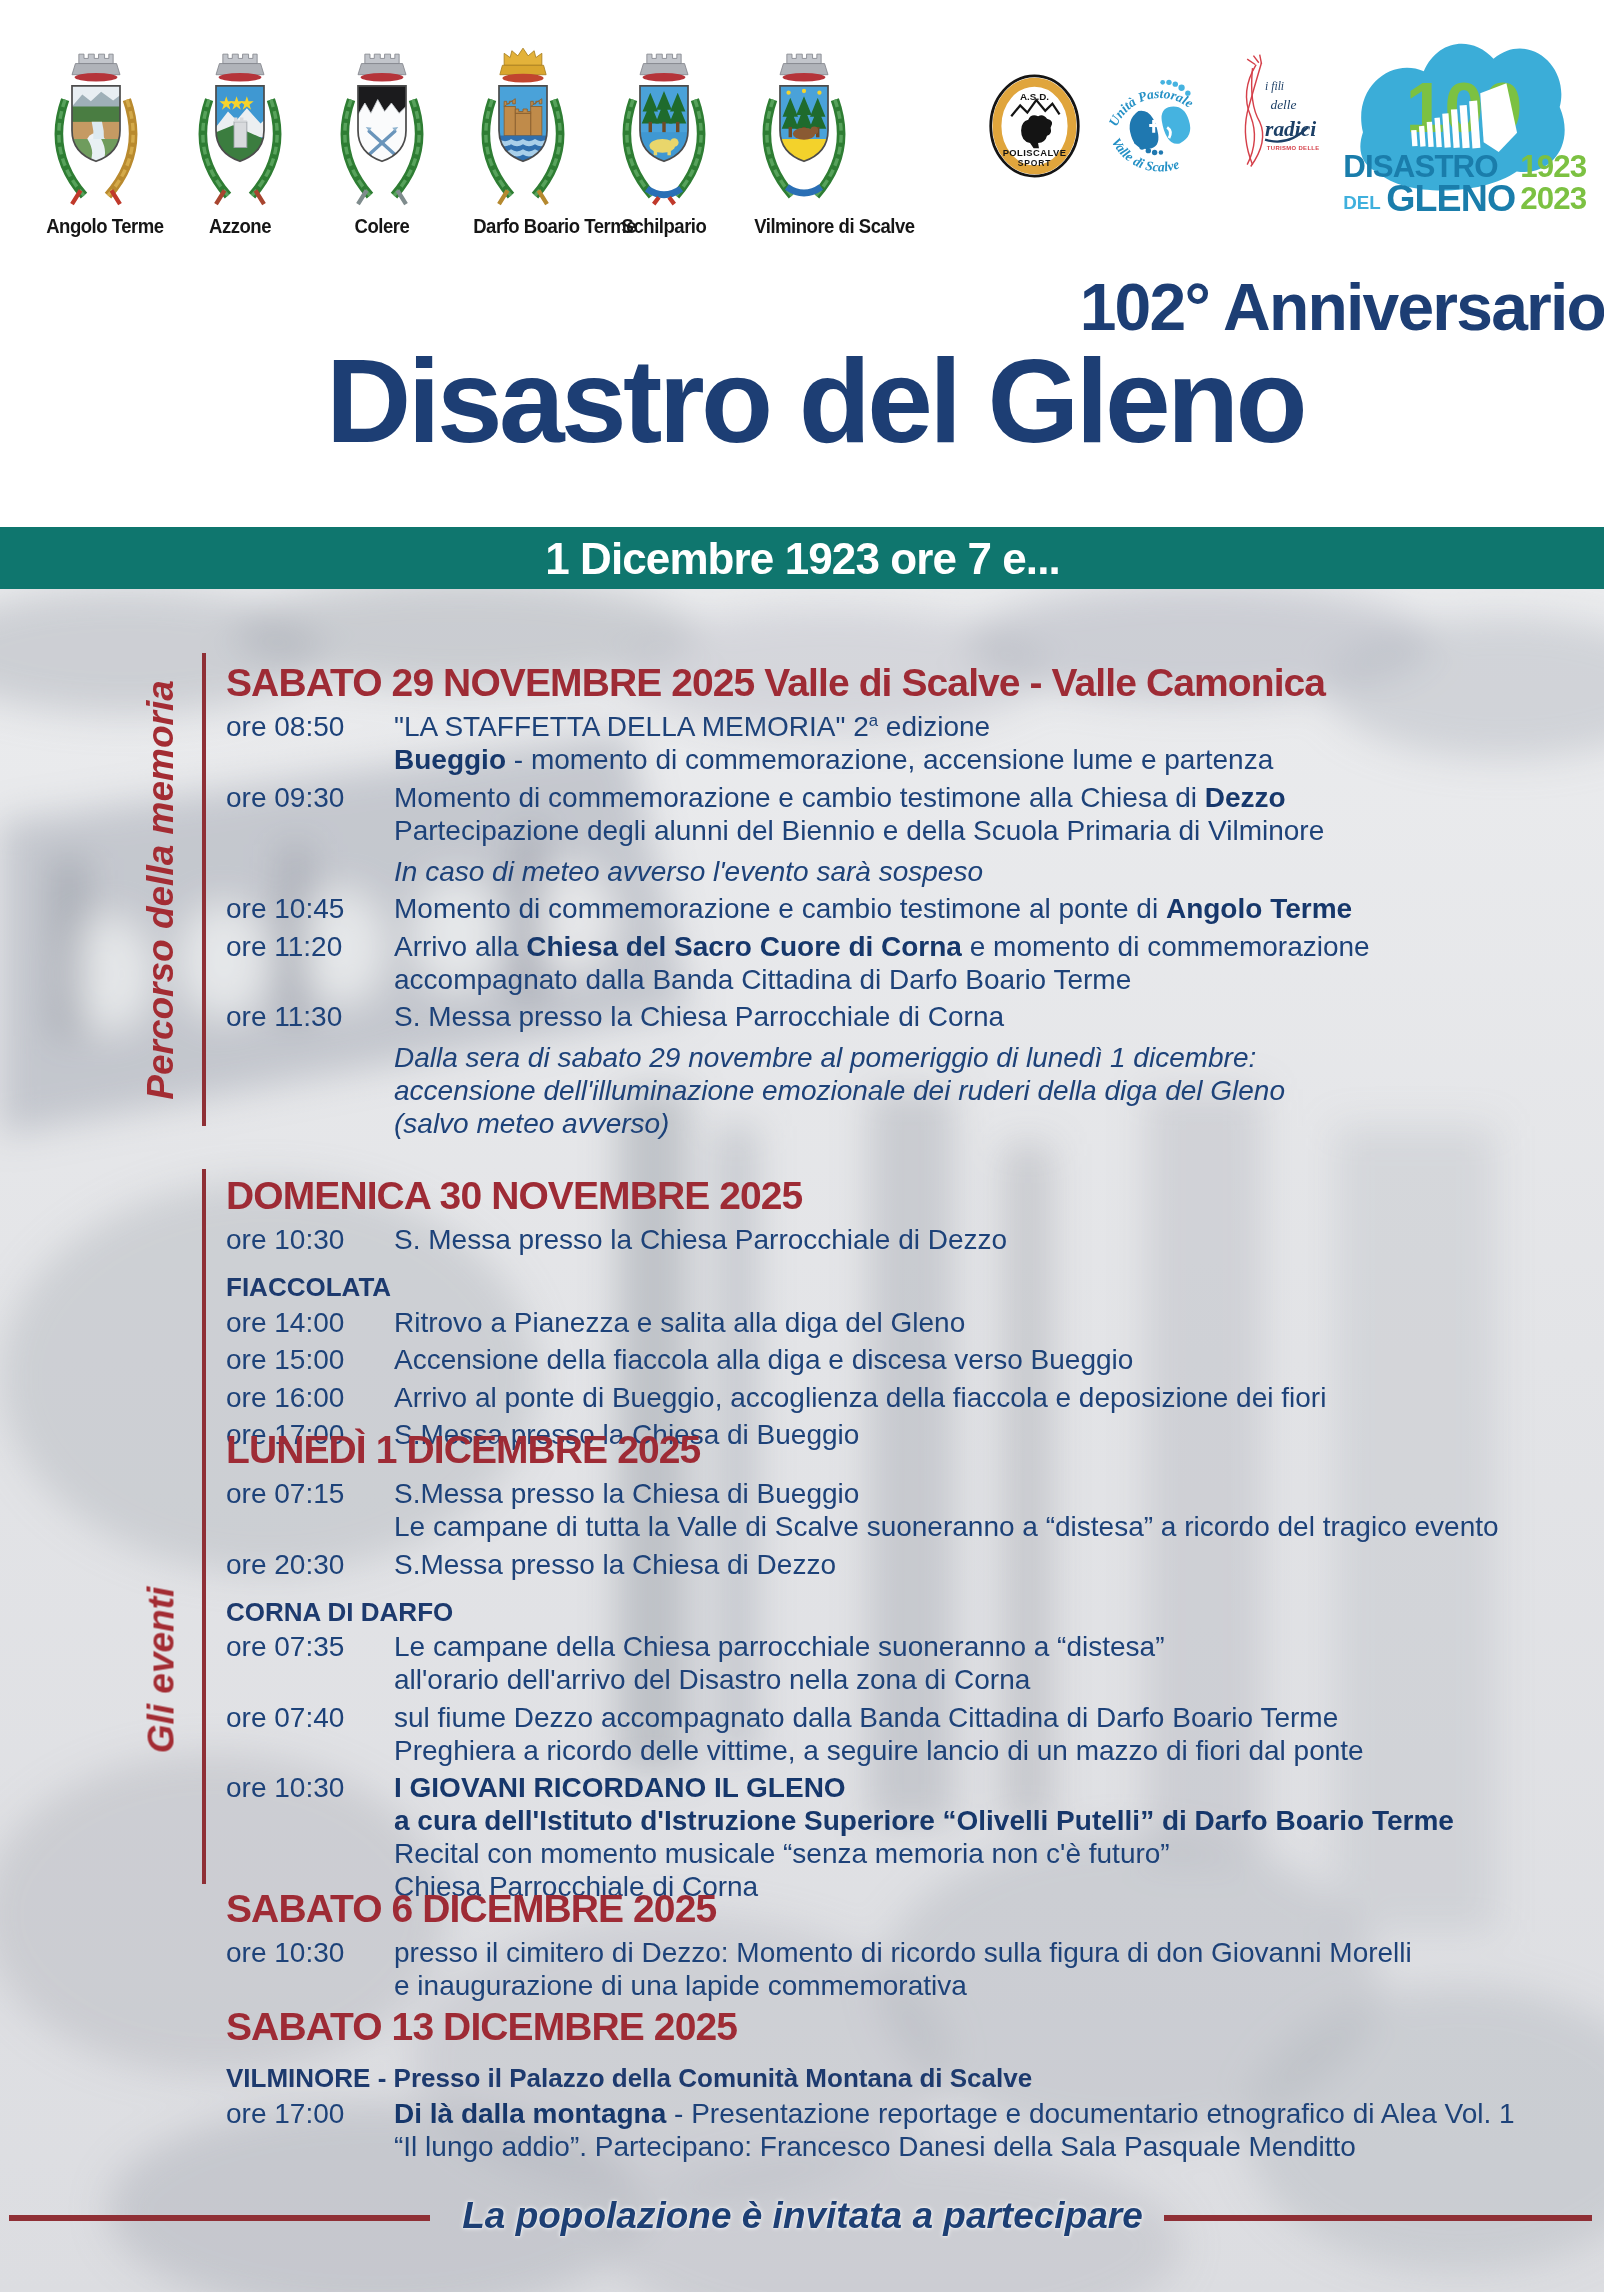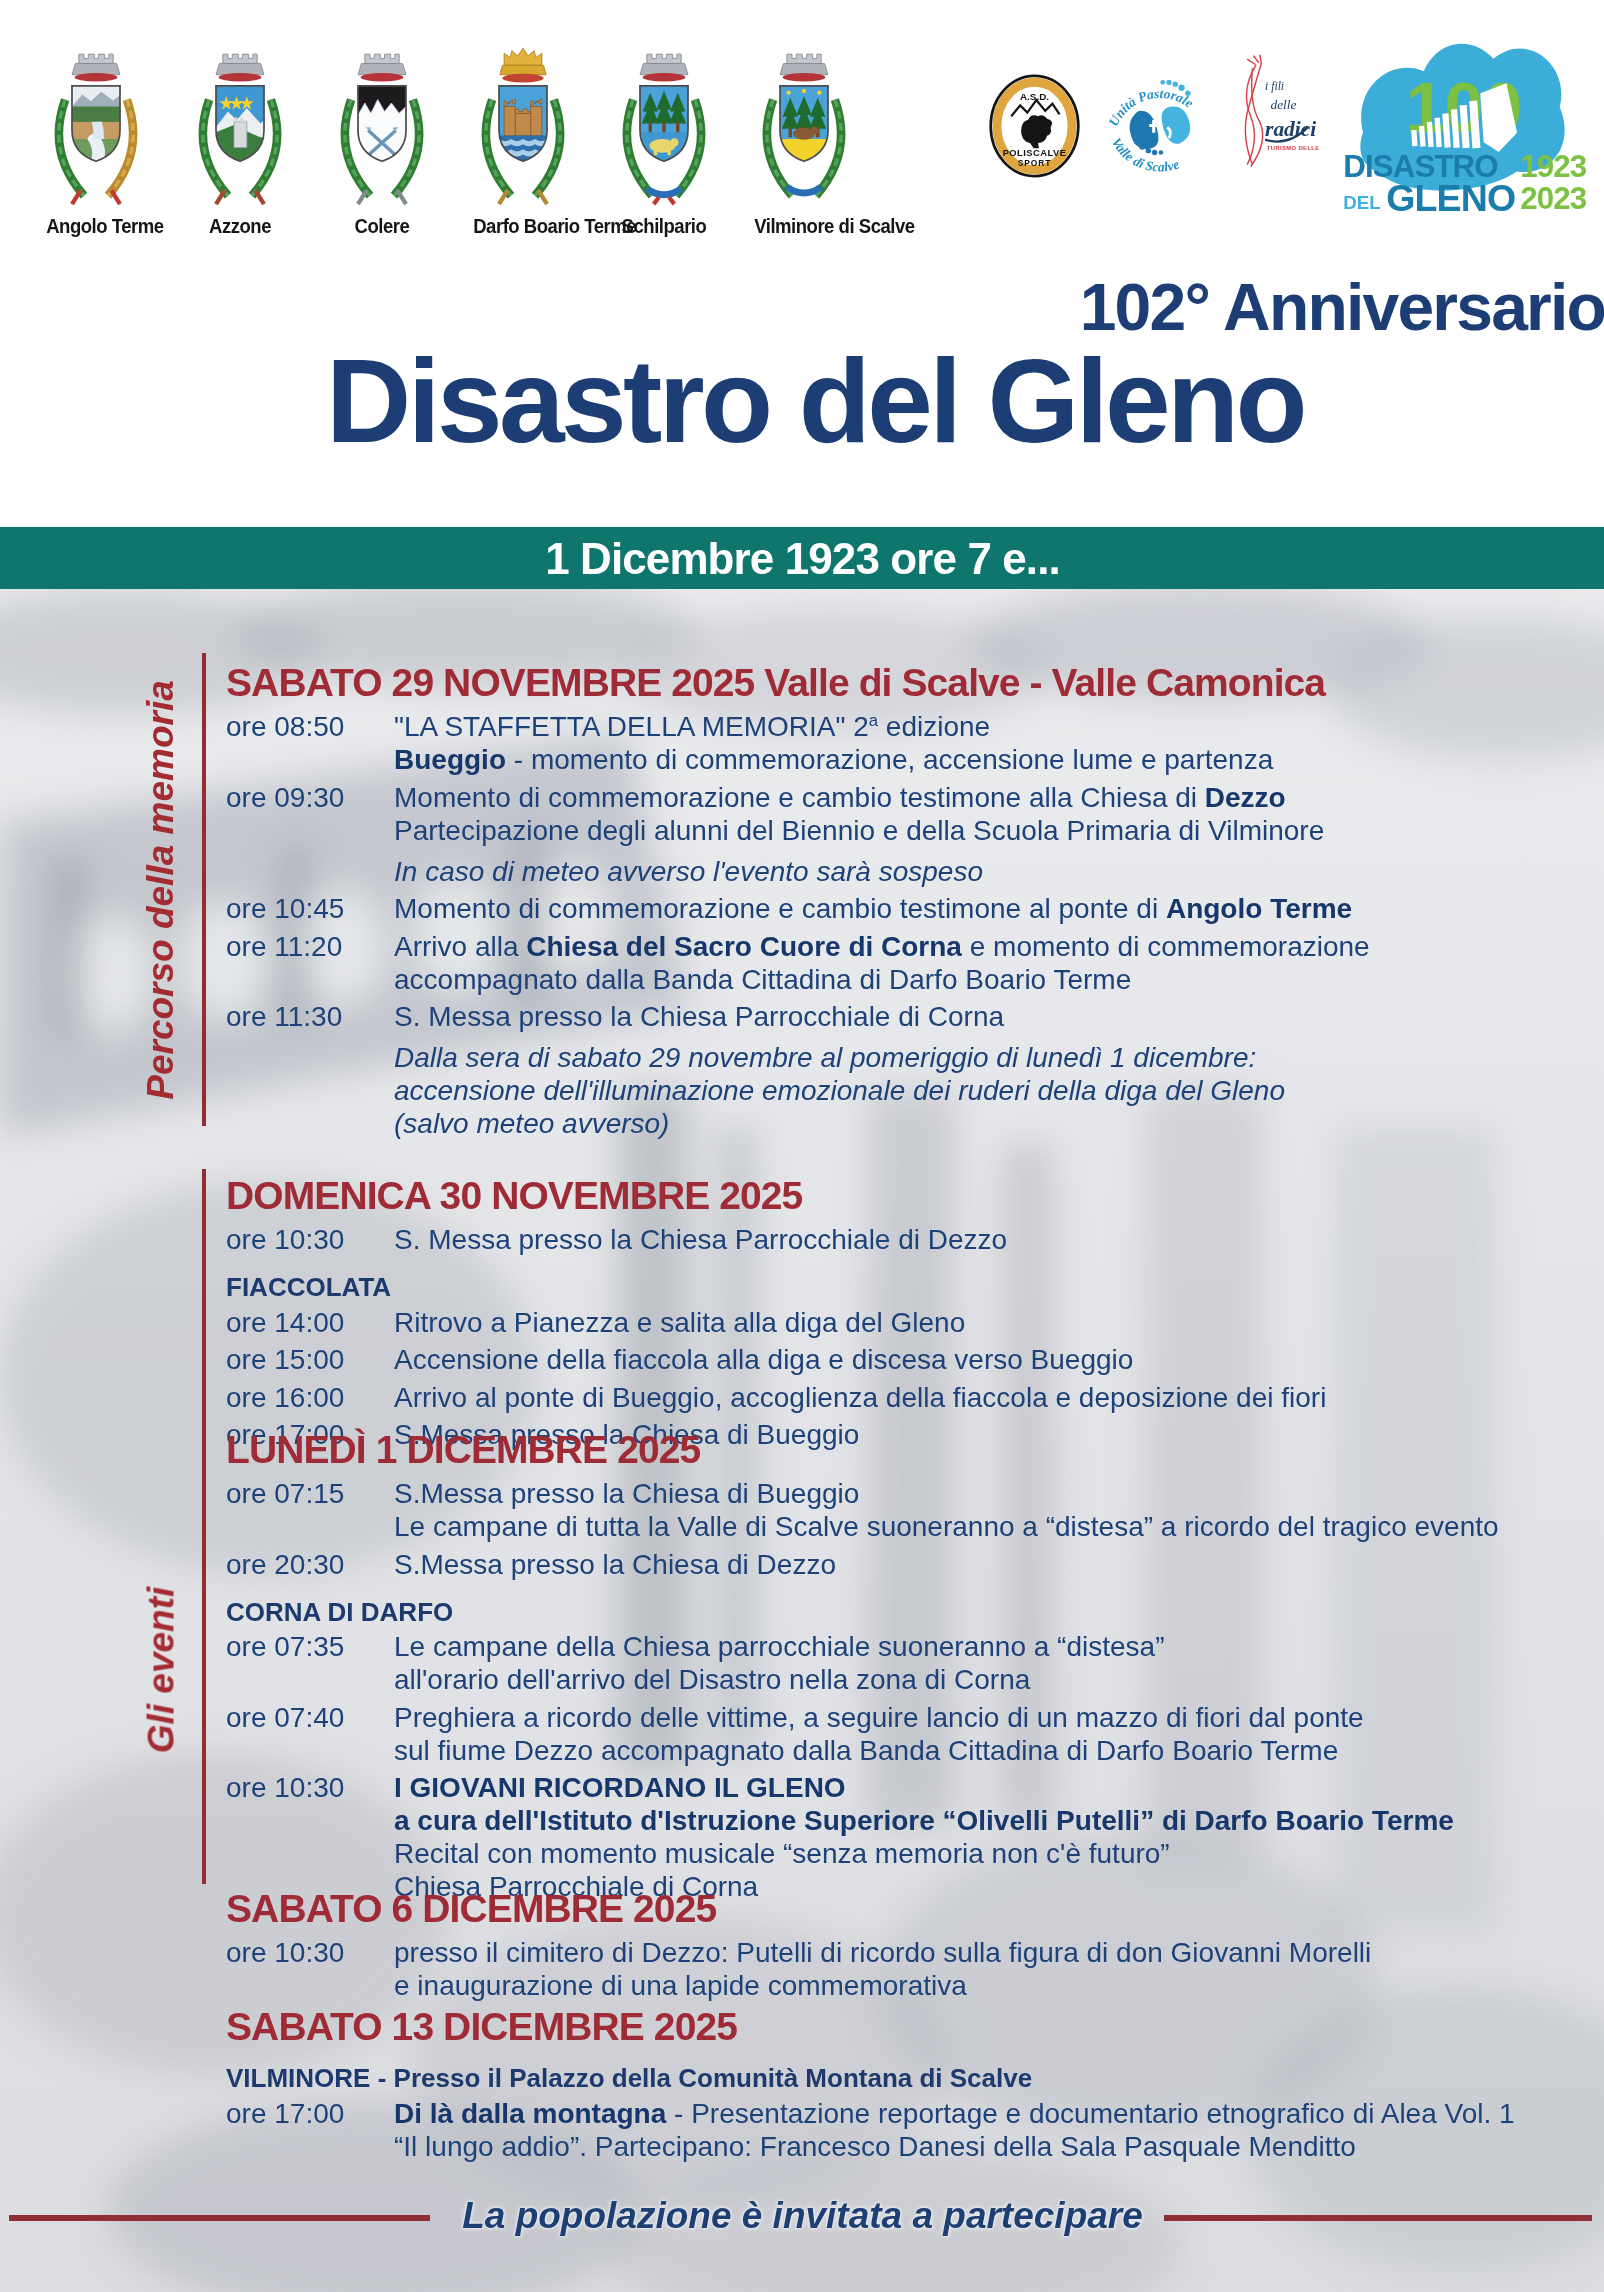--- a/index.html
+++ b/index.html
@@ -480,40 +480,40 @@
           <div class="row">
             <div class="time">ore 07:35</div>
             <div class="desc">
               <div class="line"><span>Le campane della Chiesa parrocchiale suoneranno a “distesa”</span></div>
               <div class="line"><span>all'orario dell'arrivo del Disastro nella zona di Corna</span></div>
             </div>
           </div>
           <div class="row">
             <div class="time">ore 07:40</div>
             <div class="desc">
+              <div class="line"><span>sul fiume Dezzo accompagnato dalla Banda Cittadina di Darfo Boario Terme</span></div>
               <div class="line"><span>Preghiera a ricordo delle vittime, a seguire lancio di un mazzo di fiori dal ponte</span></div>
-              <div class="line"><span>sul fiume Dezzo accompagnato dalla Banda Cittadina di Darfo Boario Terme</span></div>
             </div>
           </div>
           <div class="row">
             <div class="time">ore 10:30</div>
             <div class="desc">
               <div class="line"><span class="b">I GIOVANI RICORDANO IL GLENO</span></div>
               <div class="line"><span class="b">a cura dell'Istituto d'Istruzione Superiore “Olivelli Putelli” di Darfo Boario Terme</span></div>
               <div class="line"><span>Recital con momento musicale “senza memoria non c'è futuro”</span></div>
               <div class="line"><span>Chiesa Parrocchiale di Corna</span></div>
             </div>
           </div>
         </section>
         <section class="sec" style="top: 1299px;">
           <h2 class="sec-heading">SABATO 6 DICEMBRE 2025</h2>
           <div class="row">
             <div class="time">ore 10:30</div>
             <div class="desc">
-              <div class="line"><span>presso il cimitero di Dezzo: Putelli di ricordo sulla figura di don Giovanni Morelli</span></div>
+              <div class="line"><span>presso il cimitero di Dezzo: Momento di ricordo sulla figura di don Giovanni Morelli</span></div>
               <div class="line"><span>e inaugurazione di una lapide commemorativa</span></div>
             </div>
           </div>
         </section>
         <section class="sec" style="top: 1417px;">
           <h2 class="sec-heading">SABATO 13 DICEMBRE 2025</h2>
           <div class="subheading">VILMINORE - Presso il Palazzo della Comunità Montana di Scalve</div>
           <div class="row">
             <div class="time">ore 17:00</div>
             <div class="desc">

